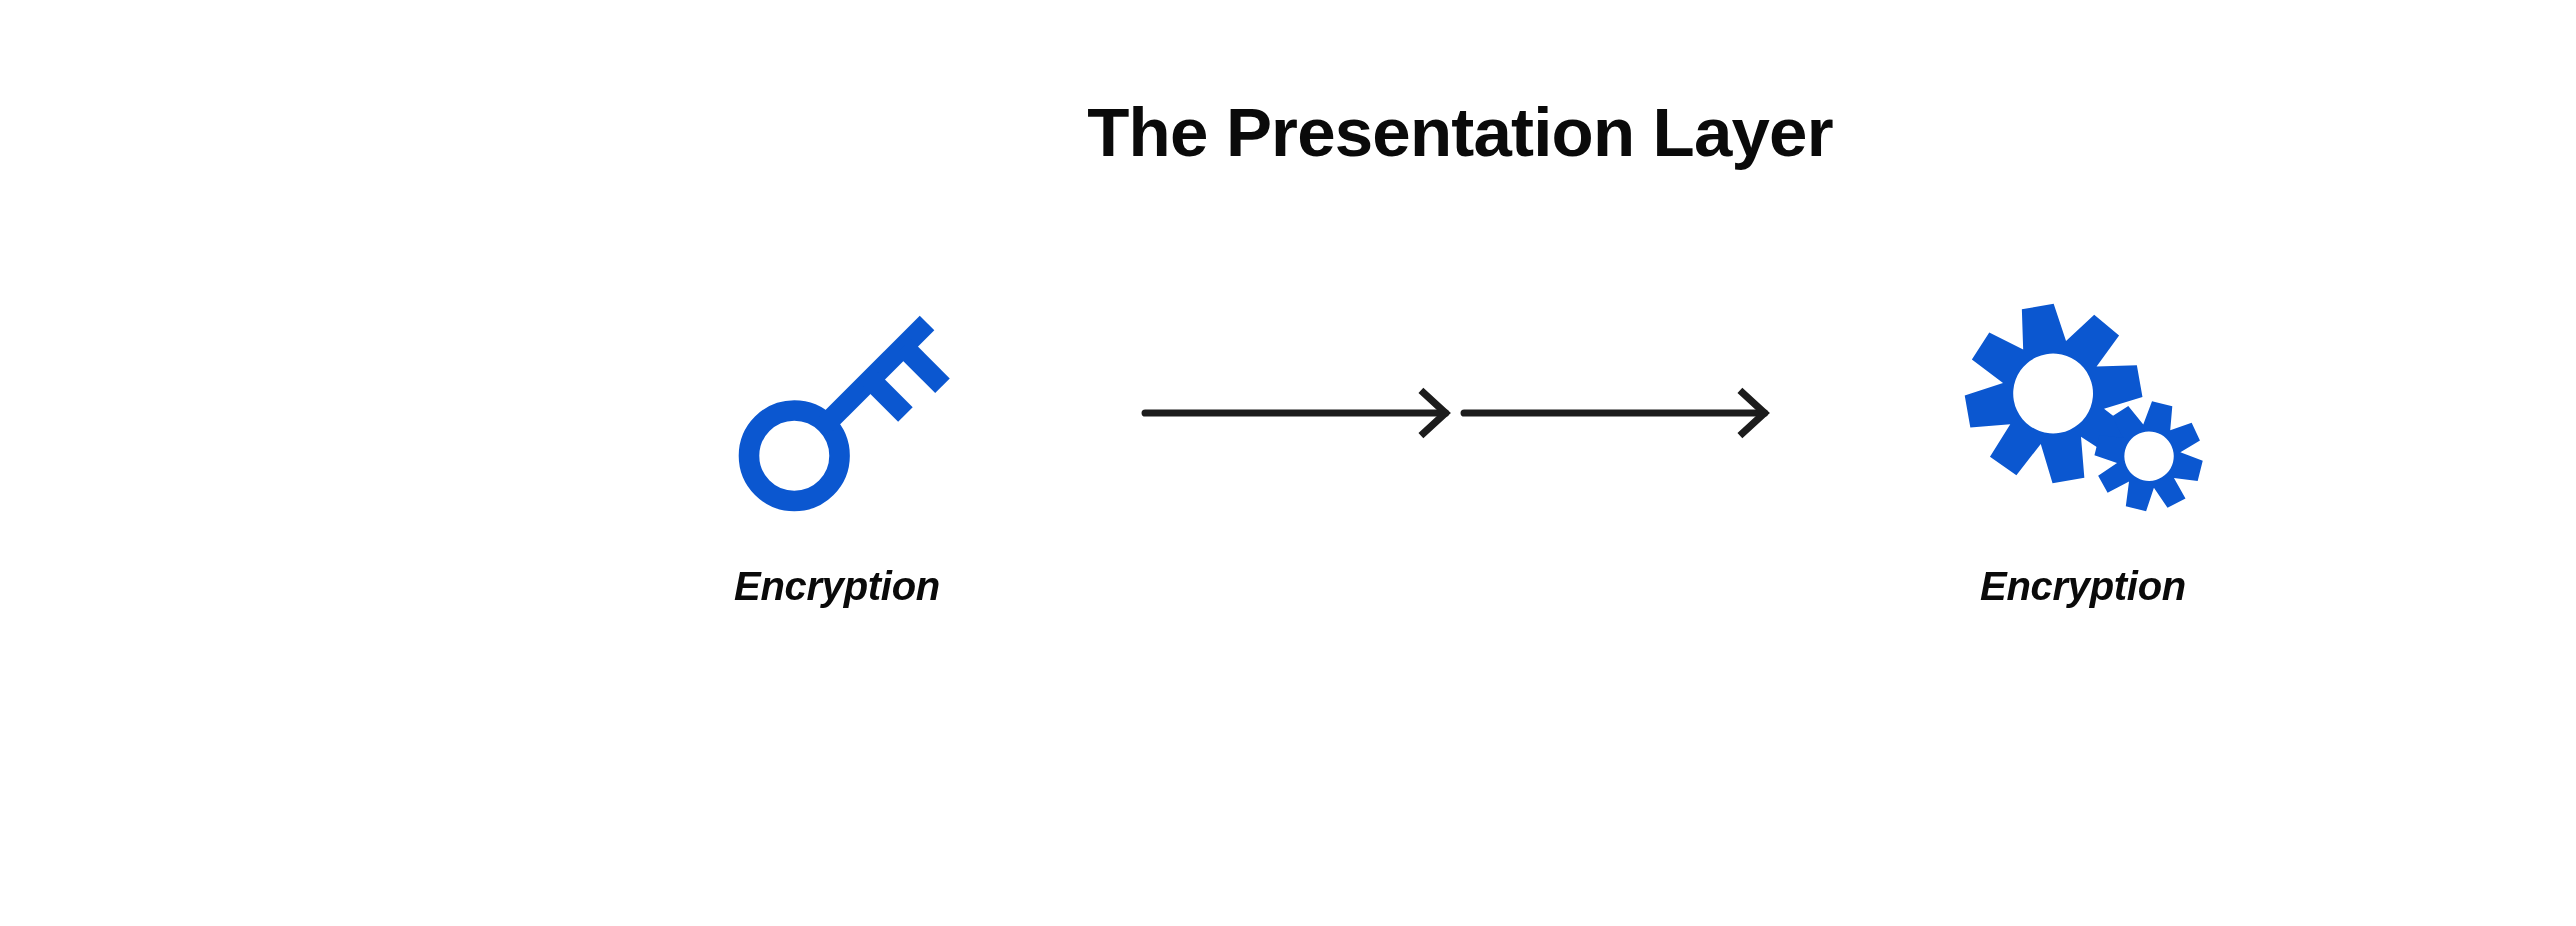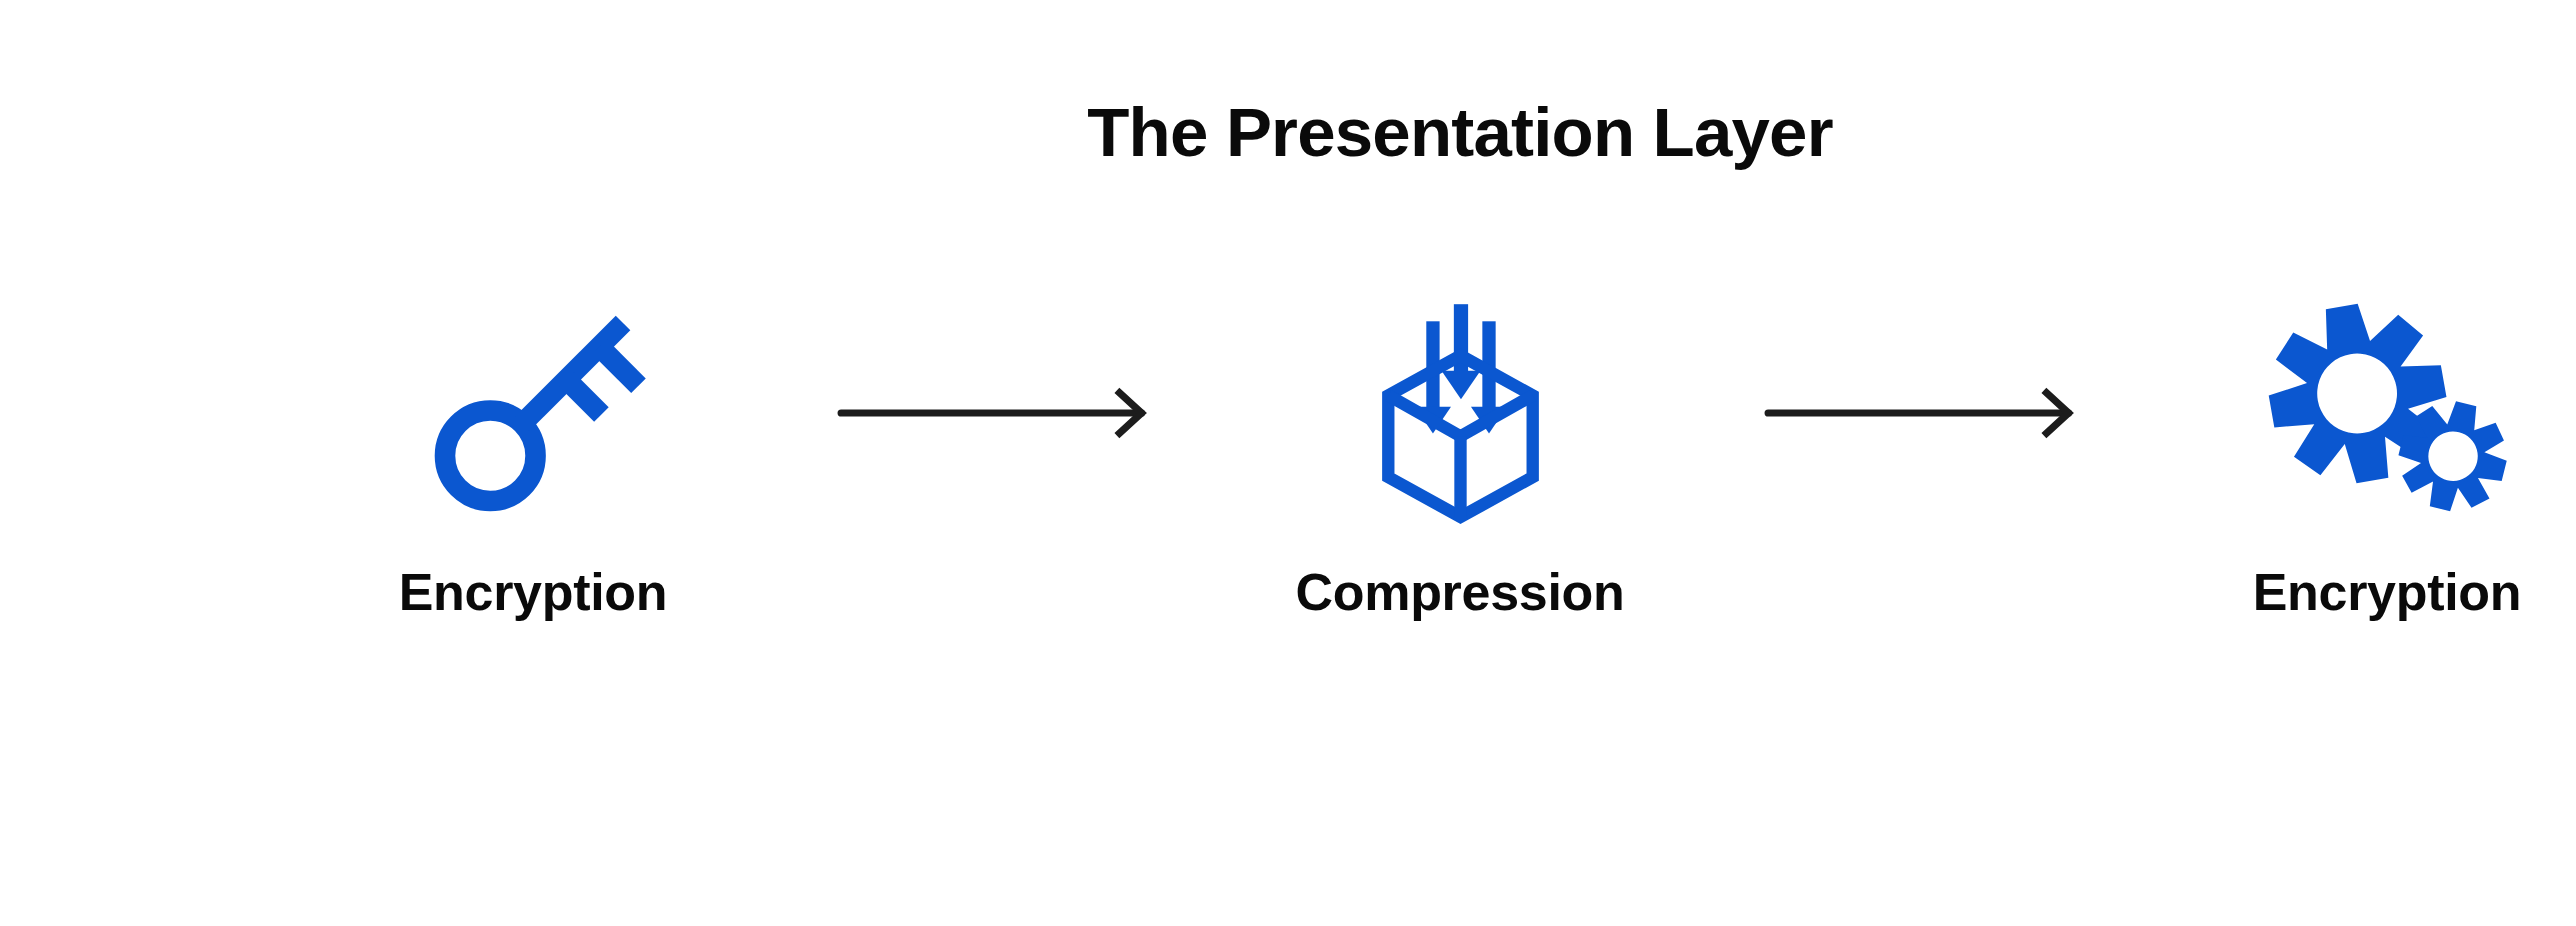--- a/index.html
+++ b/index.html
@@ -66,27 +66,28 @@
   }
   .step-icon svg {
     display: block;
     width: 100%;
     height: 100%;
     overflow: visible;
   }
 
   .step-label {
     margin-top: 27px;
-    font-size: 52px;
+    font-size: 40px;
     font-weight: 700;
     color: #0a0a0a;
     letter-spacing: -0.3px;
     line-height: 1.15;
     white-space: nowrap;
     text-align: center;
+    font-style: italic;
   }
 
   
   .connector {
     width: 319px;
     height: 247px;
     display: flex;
     align-items: center;
     justify-content: center;
     flex: none;
@@ -123,46 +124,20 @@
       <div class="step-label">Encryption</div>
     </div>
 
     <div class="connector">
       <svg viewBox="0 0 310 60" fill="none" xmlns="http://www.w3.org/2000/svg">
         <line x1="4" y1="30" x2="296" y2="30" stroke="#1c1c1c" stroke-width="7" stroke-linecap="round"></line>
         <polyline points="272,8 296,30 272,52" stroke="#1c1c1c" stroke-width="7" fill="none" stroke-linecap="butt" stroke-linejoin="miter"></polyline>
       </svg>
     </div>
 
-    <div class="step">
-      <div class="step-icon">
-        <svg viewBox="0 0 240 260" fill="none" xmlns="http://www.w3.org/2000/svg">
-
-          <g fill="#0B57D0">
-
-            <rect x="84" y="34" width="14" height="98"></rect>
-            <polygon points="72,124 110,124 91,152"></polygon>
-
-            <rect x="113" y="16" width="15" height="78"></rect>
-            <polygon points="100,86 141,86 120.5,116"></polygon>
-
-            <rect x="143" y="34" width="14" height="98"></rect>
-            <polygon points="131,124 169,124 150,152"></polygon>
-          </g>
-
-          <polygon points="120,70 196,112 196,198 120,240 44,198 44,112" stroke="#0B57D0" stroke-width="13" fill="none" stroke-linejoin="miter"></polygon>
-
-          <g stroke="#0B57D0" stroke-width="13" fill="none" stroke-linejoin="miter">
-            <polyline points="44,112 120,155 196,112"></polyline>
-            <line x1="120" y1="155" x2="120" y2="240"></line>
-          </g>
-        </svg>
-      </div>
-      <div class="step-label">Compression</div>
-    </div>
 
     <div class="connector">
       <svg viewBox="0 0 310 60" fill="none" xmlns="http://www.w3.org/2000/svg">
         <line x1="4" y1="30" x2="296" y2="30" stroke="#1c1c1c" stroke-width="7" stroke-linecap="round"></line>
         <polyline points="272,8 296,30 272,52" stroke="#1c1c1c" stroke-width="7" fill="none" stroke-linecap="butt" stroke-linejoin="miter"></polyline>
       </svg>
     </div>
 
     <div class="step">
       <div class="step-icon">

